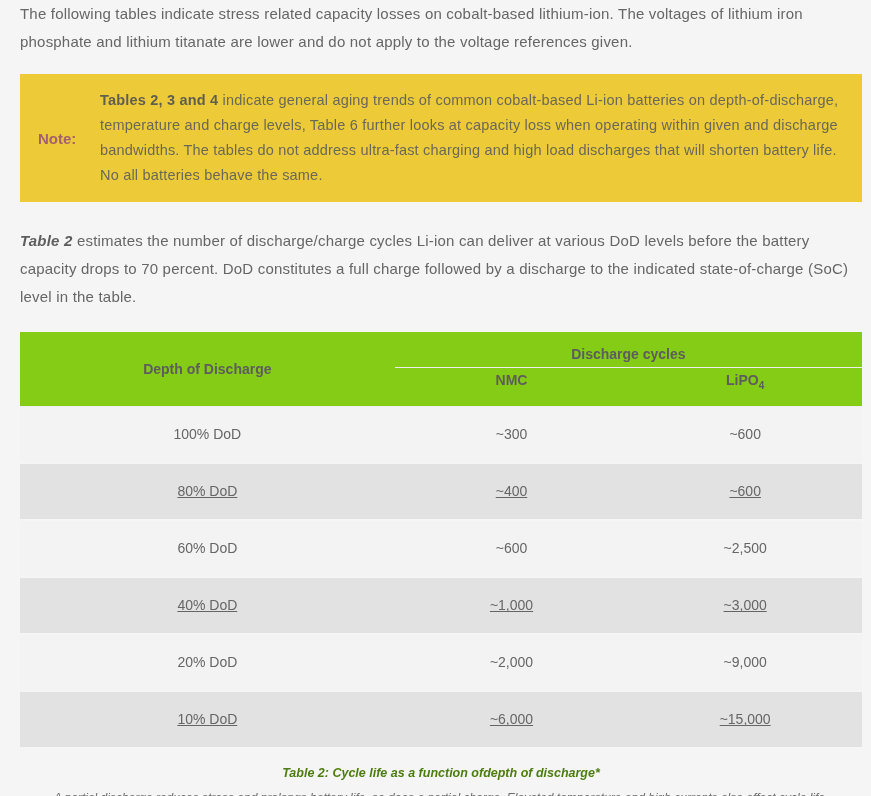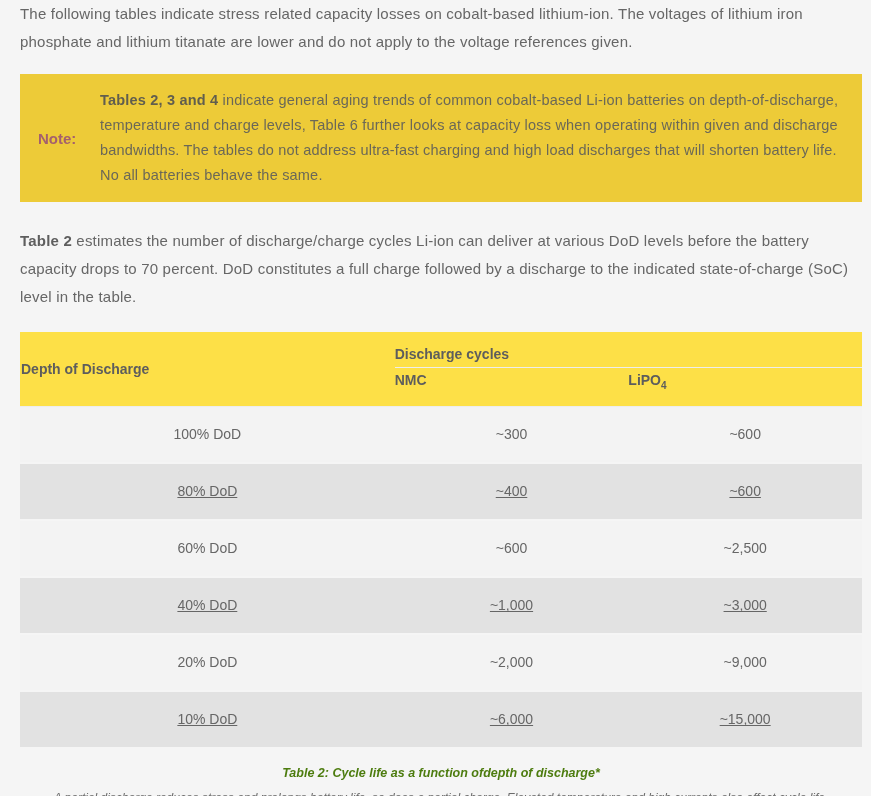--- a/index.html
+++ b/index.html
@@ -17,21 +17,21 @@
     overflow: hidden;
     background: #f5f5f5;
   }
   .para {
     margin: 0 0 18px 0;
     font-size: 15px;
     line-height: 28px;
     letter-spacing: 0.2px;
     color: #666666;
   }
-  .para strong { color: #5e5e5e; }
+  .para strong { color: #5e5e5e; font-style: italic; }
 
   
   .note-box {
     background: #edcb38;
     display: flex;
     align-items: center;
     box-sizing: border-box;
     min-height: 125px;
     padding: 14px 16px 14px 0;
     margin: 0 0 25px 0;
@@ -56,25 +56,25 @@
   
   table.data-table {
     width: 100%;
     border-collapse: collapse;
     margin: 21px 0 0 0;
   }
   col.c1 { width: 44.5%; }
   col.c2 { width: 27.75%; }
   col.c3 { width: 27.75%; }
   .data-table th {
-    background: #fde047;
+    background: #84cc16;
     color: #5d5d5d;
     font-size: 14px;
     font-weight: bold;
-    text-align: left;
+    text-align: center;
   }
   .th-main { vertical-align: middle; margin-left: 43px; }
   .th-group { padding: 14px 0 5px 0; }
   .th-sub   { padding: 4px 0 15px 0; }
   .th-sub sub { font-size: 10px; }
   .data-table td {
     height: 53px;
     text-align: center;
     vertical-align: middle;
     font-size: 14px;

